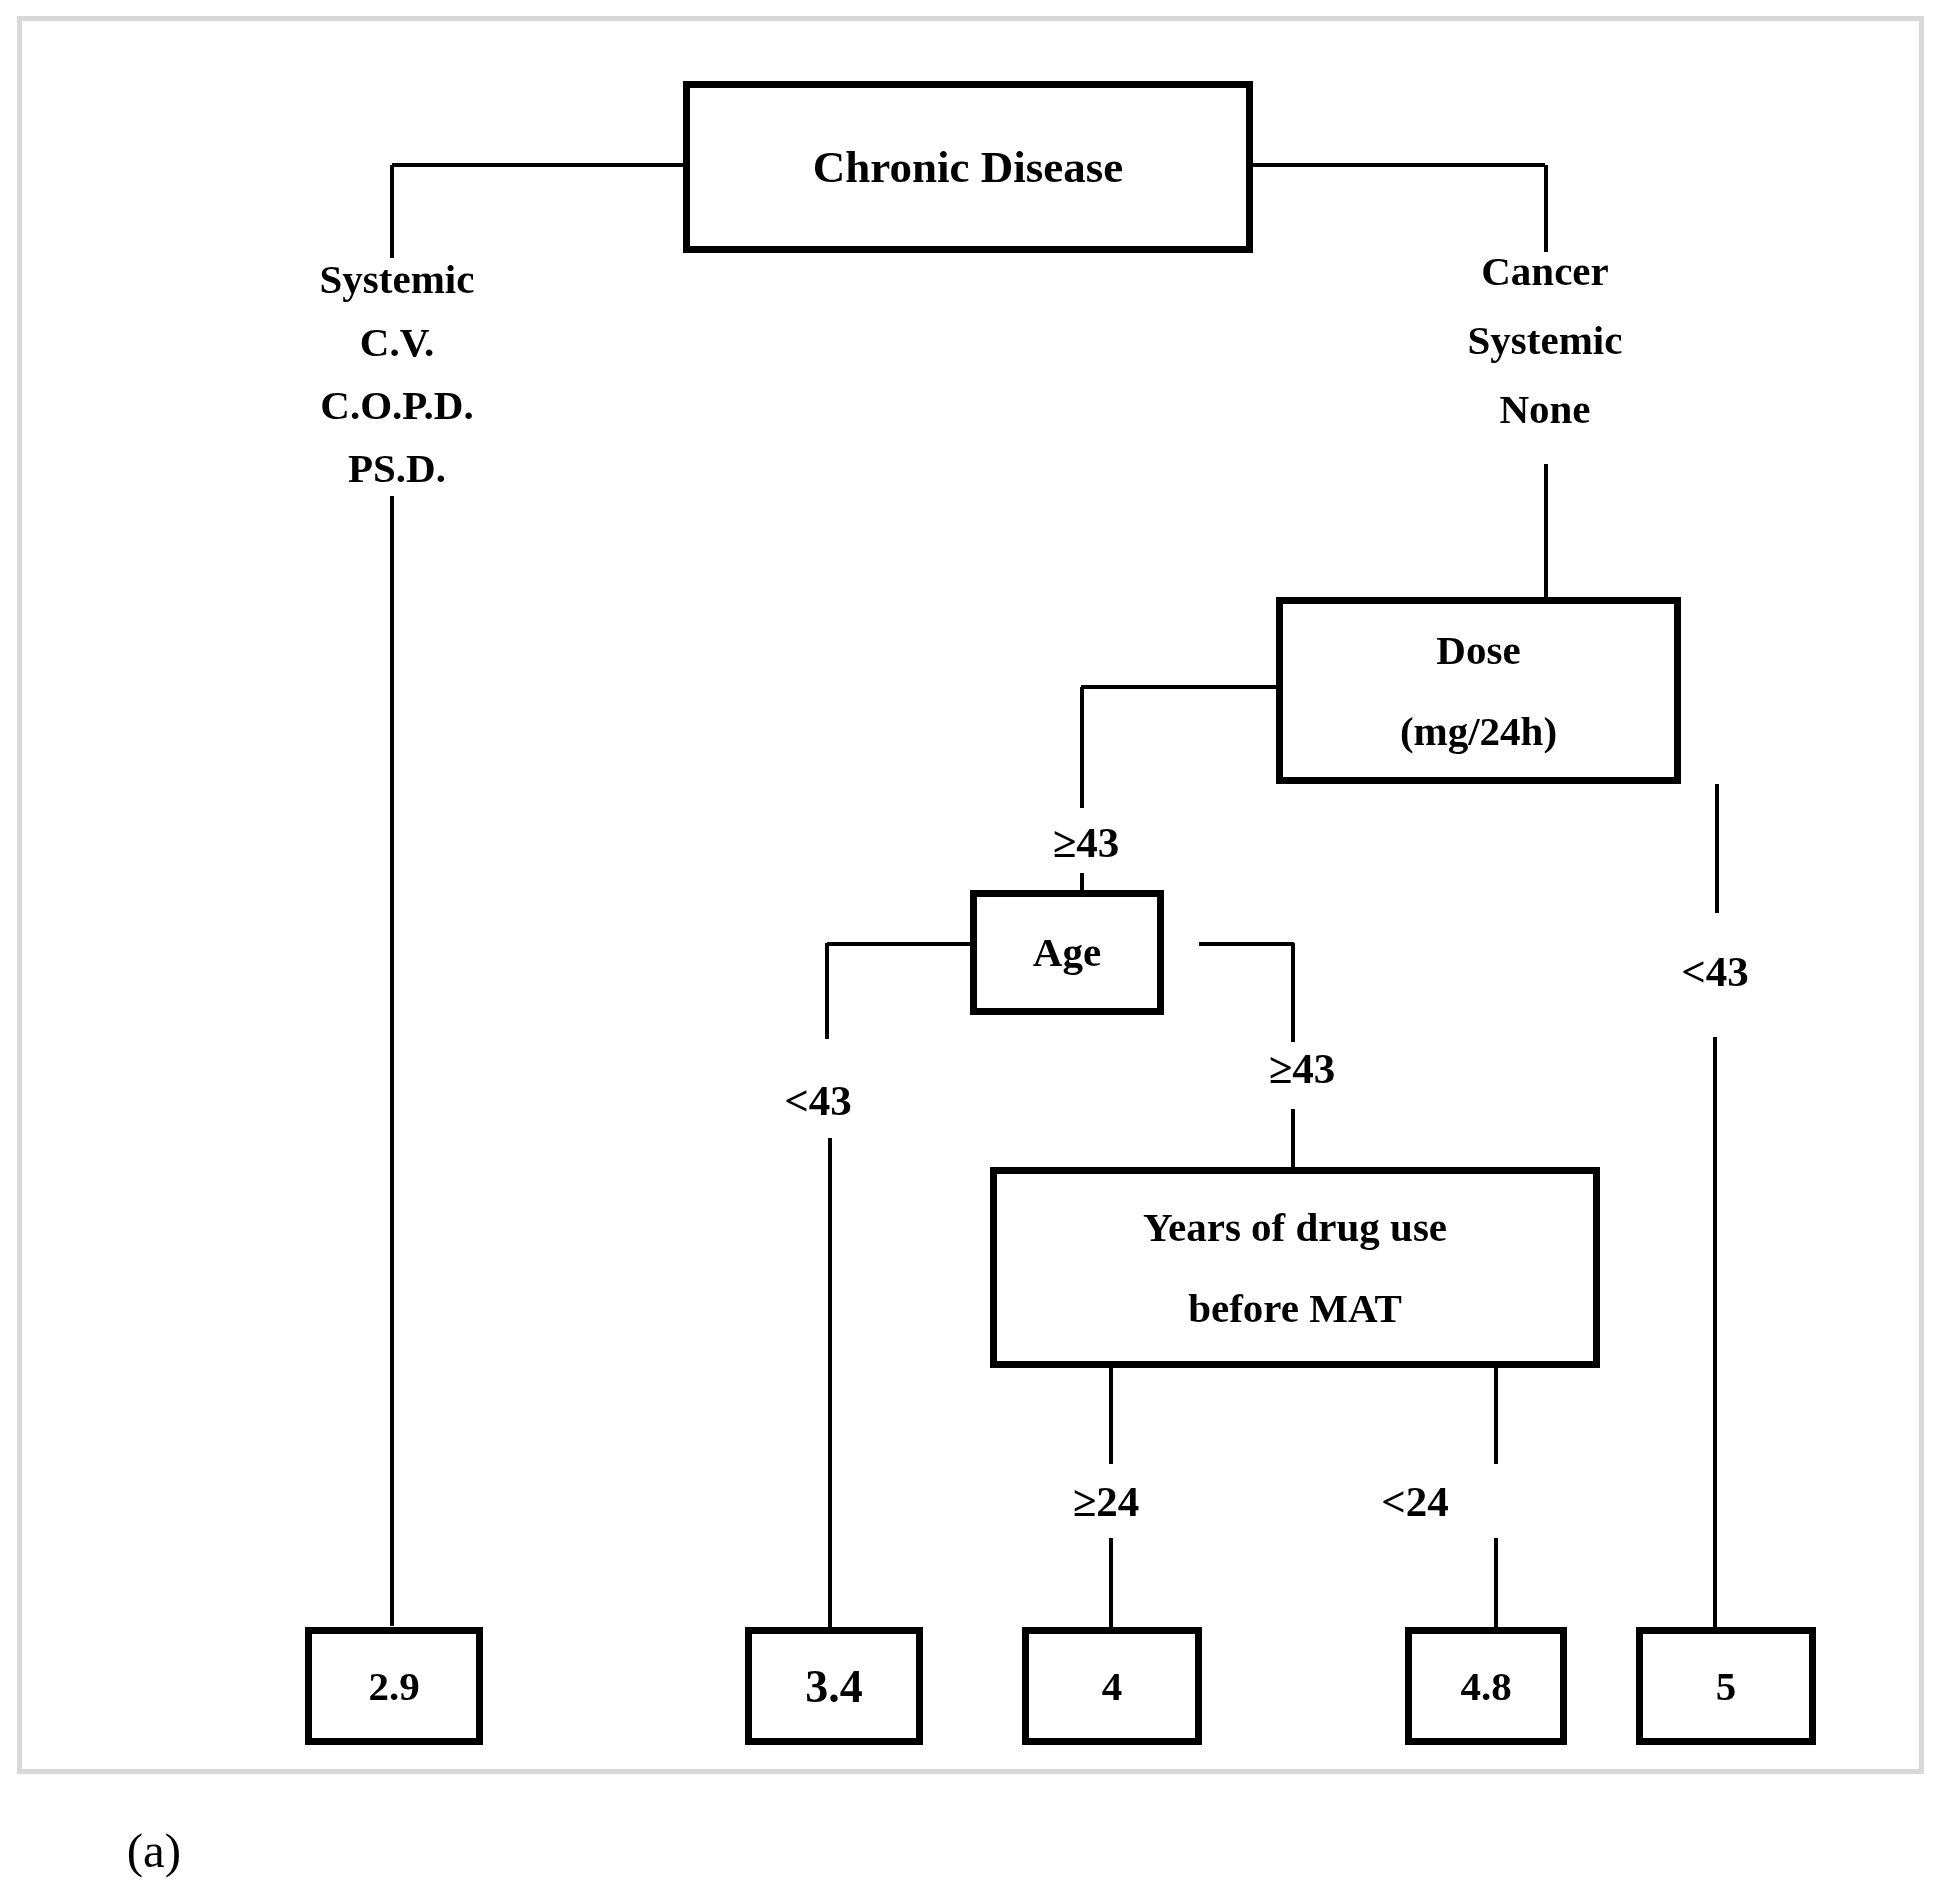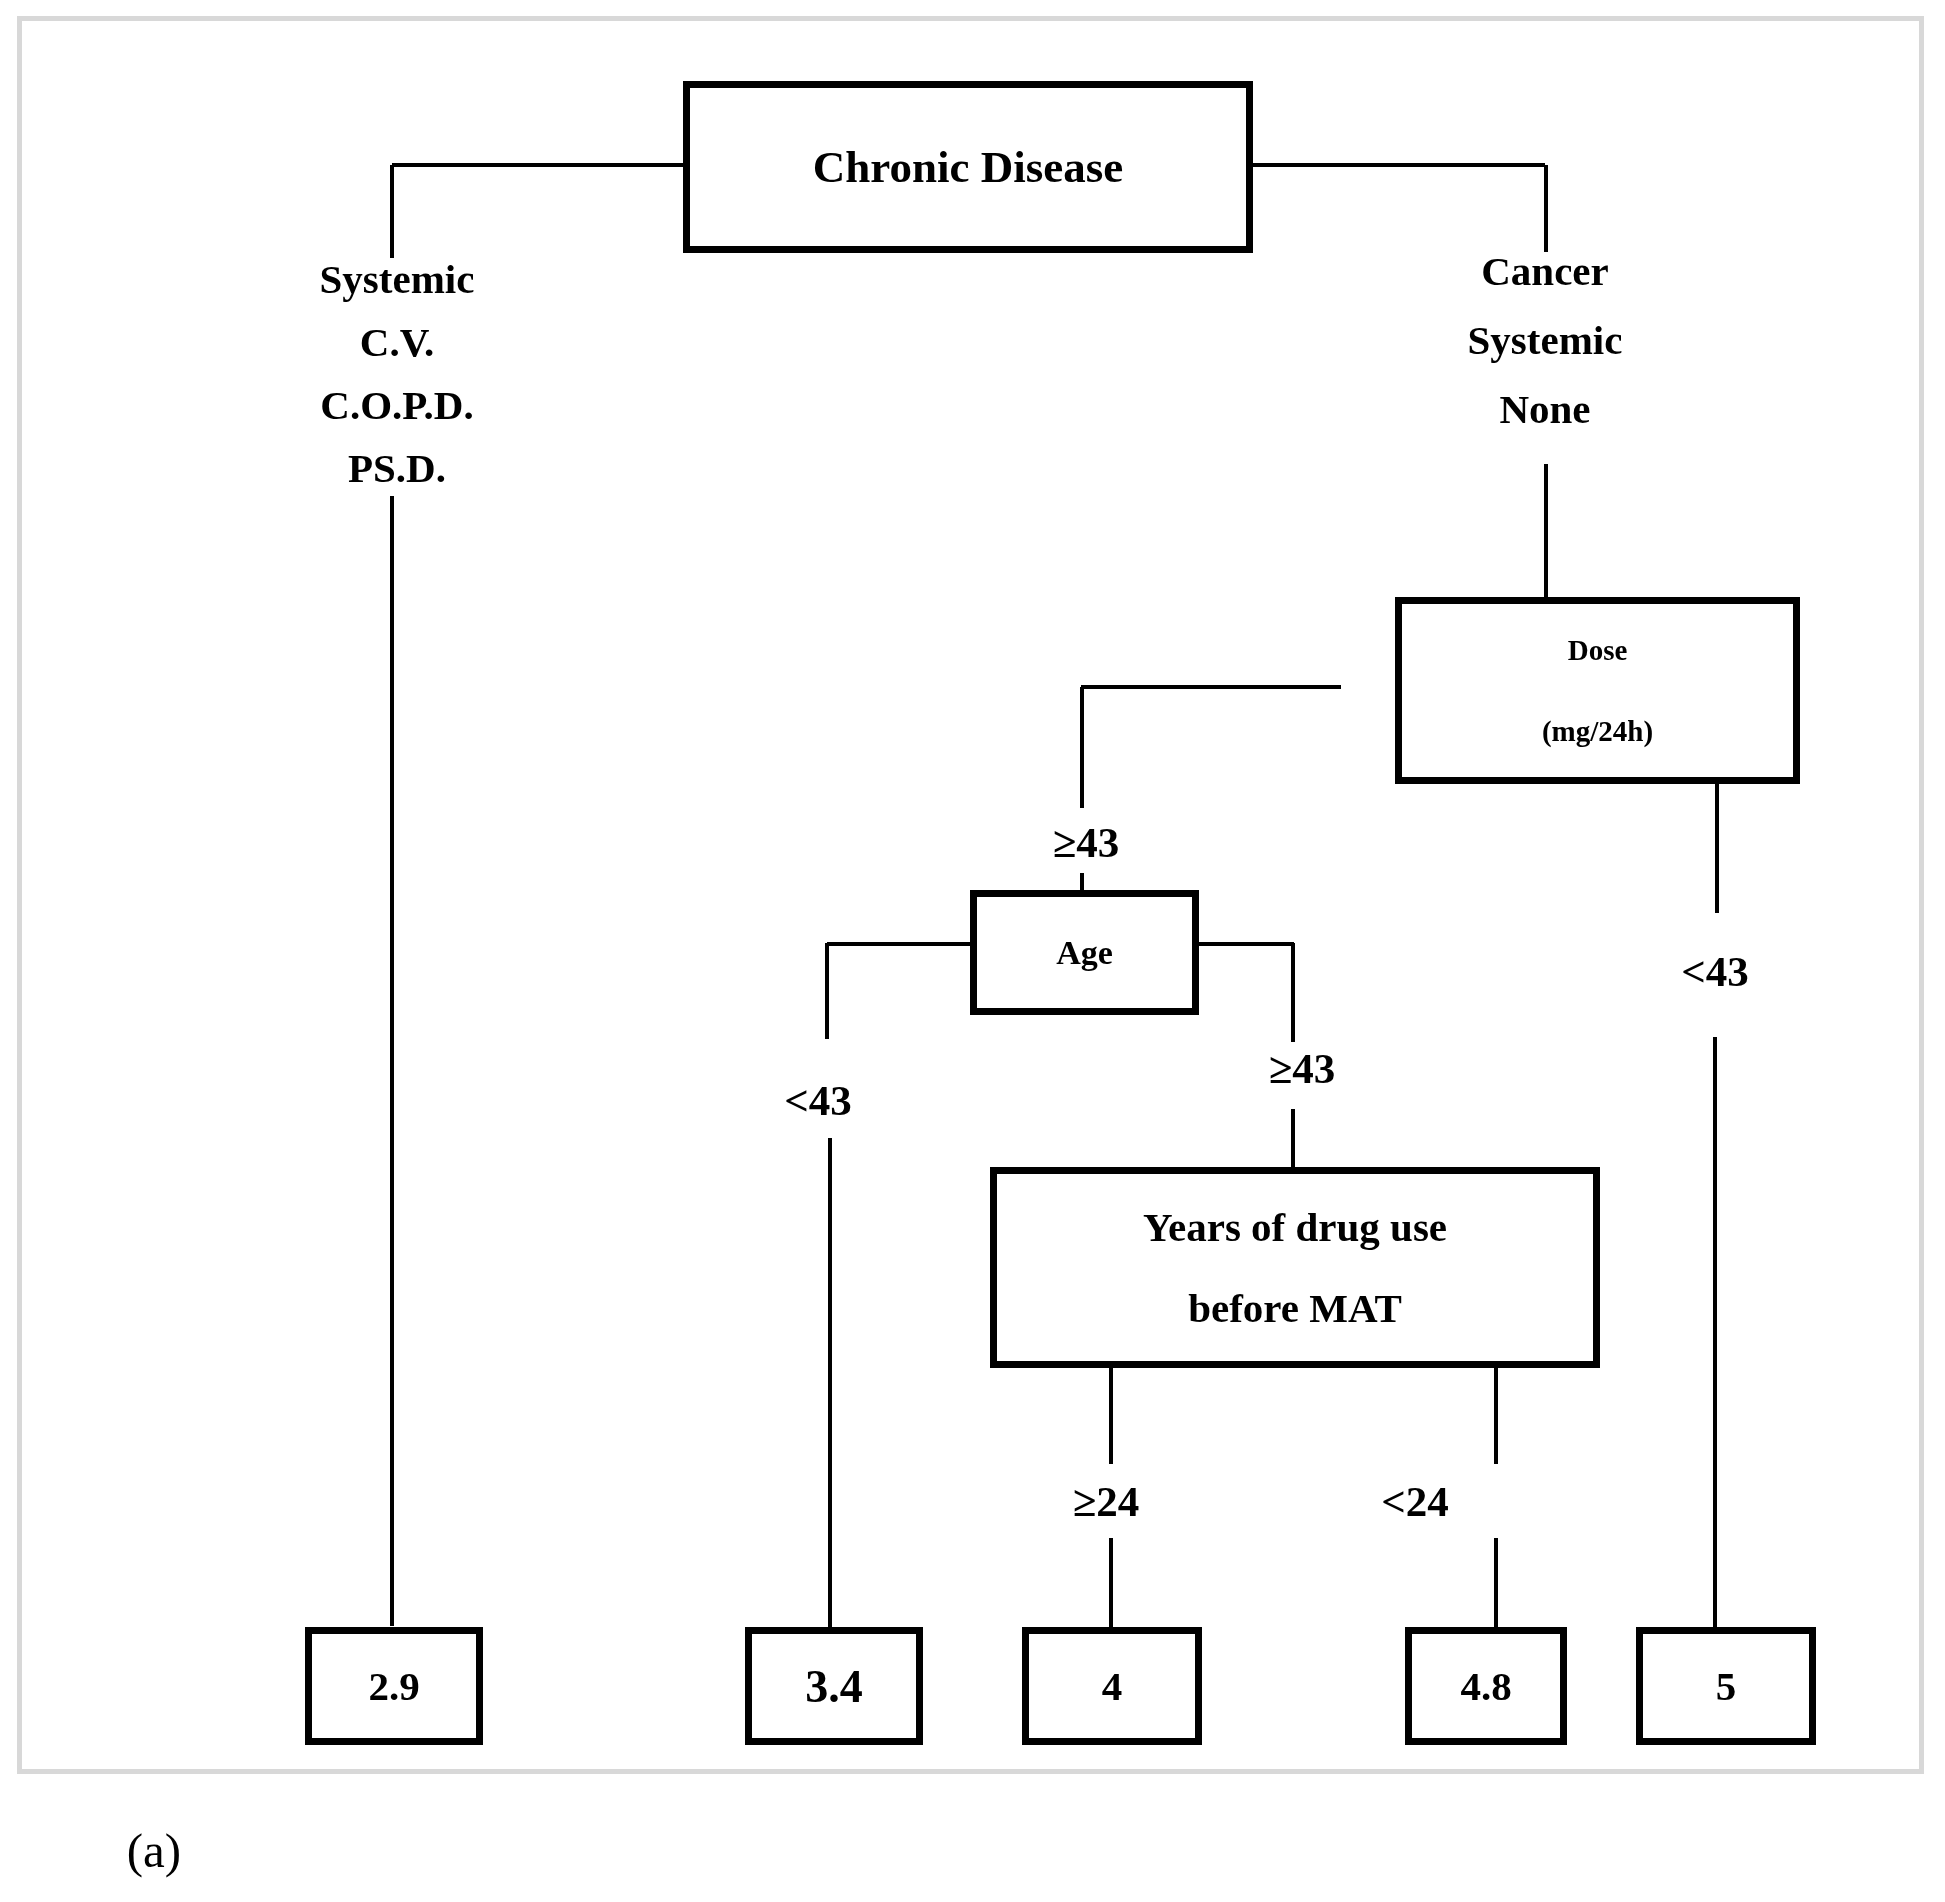--- a/index.html
+++ b/index.html
@@ -87,26 +87,26 @@
   <div class="line" style="left:1494px; top:1368px; width:3.5px; height:96px;"></div>
   <div class="line" style="left:1494px; top:1538px; width:3.5px; height:89px;"></div>
 
   <div class="line" style="left:1715px; top:784px; width:3.5px; height:129px;"></div>
   <div class="line" style="left:1713px; top:1037px; width:3.5px; height:590px;"></div>
 
   <div class="node" style="left:683px; top:81px; width:570px; height:172px; font-size:45px;text-align:center;">
     <div class="nline">Chronic Disease</div>
   </div>
 
-  <div class="node" style="left:1395px; top:597px; width:405px; height:187px; font-size:29px;">
+  <div class="node" style="left:1276px; top:597px; width:405px; height:187px; font-size:41px;">
     <div class="nline">Dose</div>
     <div class="nline">(mg/24h)</div>
   </div>
 
-  <div class="node" style="left:970px; top:890px; width:229px; height:125px; font-size:34px;justify-content:center;">
+  <div class="node" style="left:970px; top:890px; width:194px; height:125px; font-size:41px;justify-content:center;">
     <div class="nline">Age</div>
   </div>
 
   <div class="node" style="left:990px; top:1167px; width:610px; height:201px; font-size:41px;">
     <div class="nline">Years of drug use</div>
     <div class="nline">before MAT</div>
   </div>
 
   <div class="node" style="left:305px; top:1627px; width:178px; height:118px; font-size:41px;">
     <div class="nline">2.9</div>

